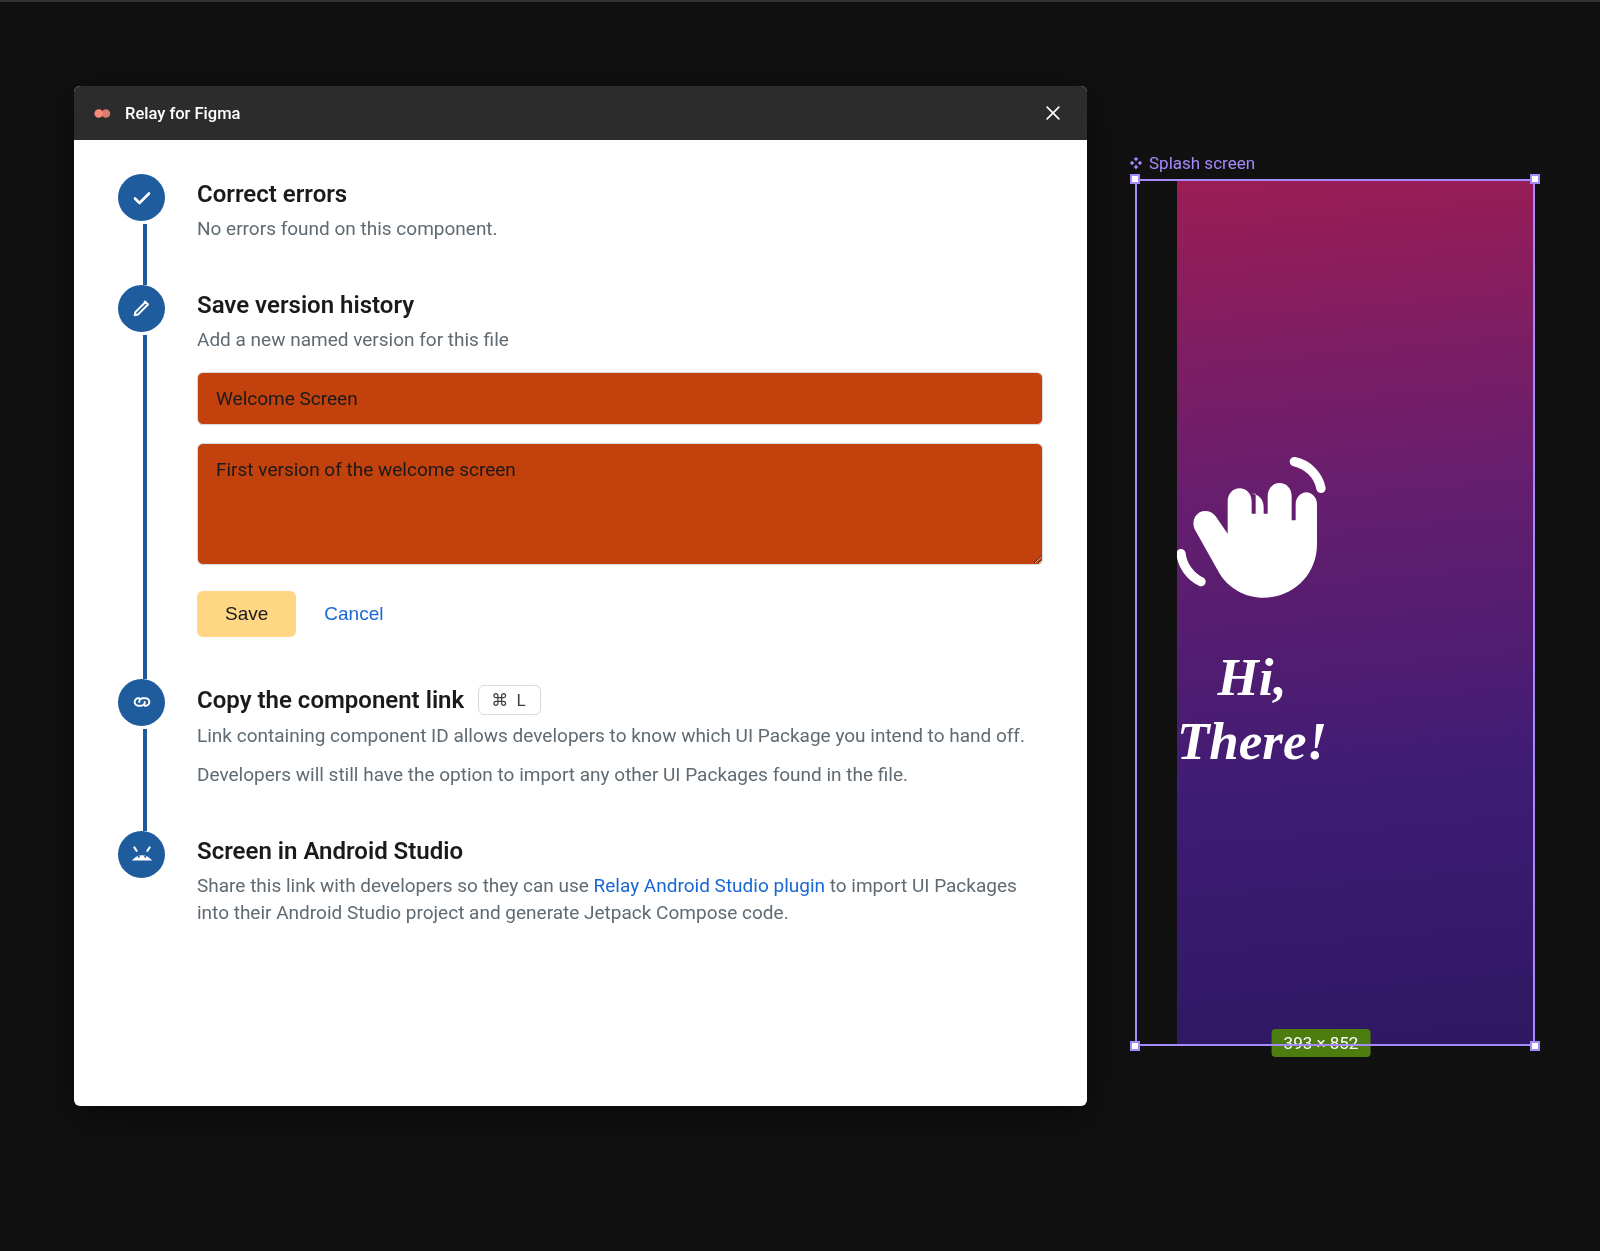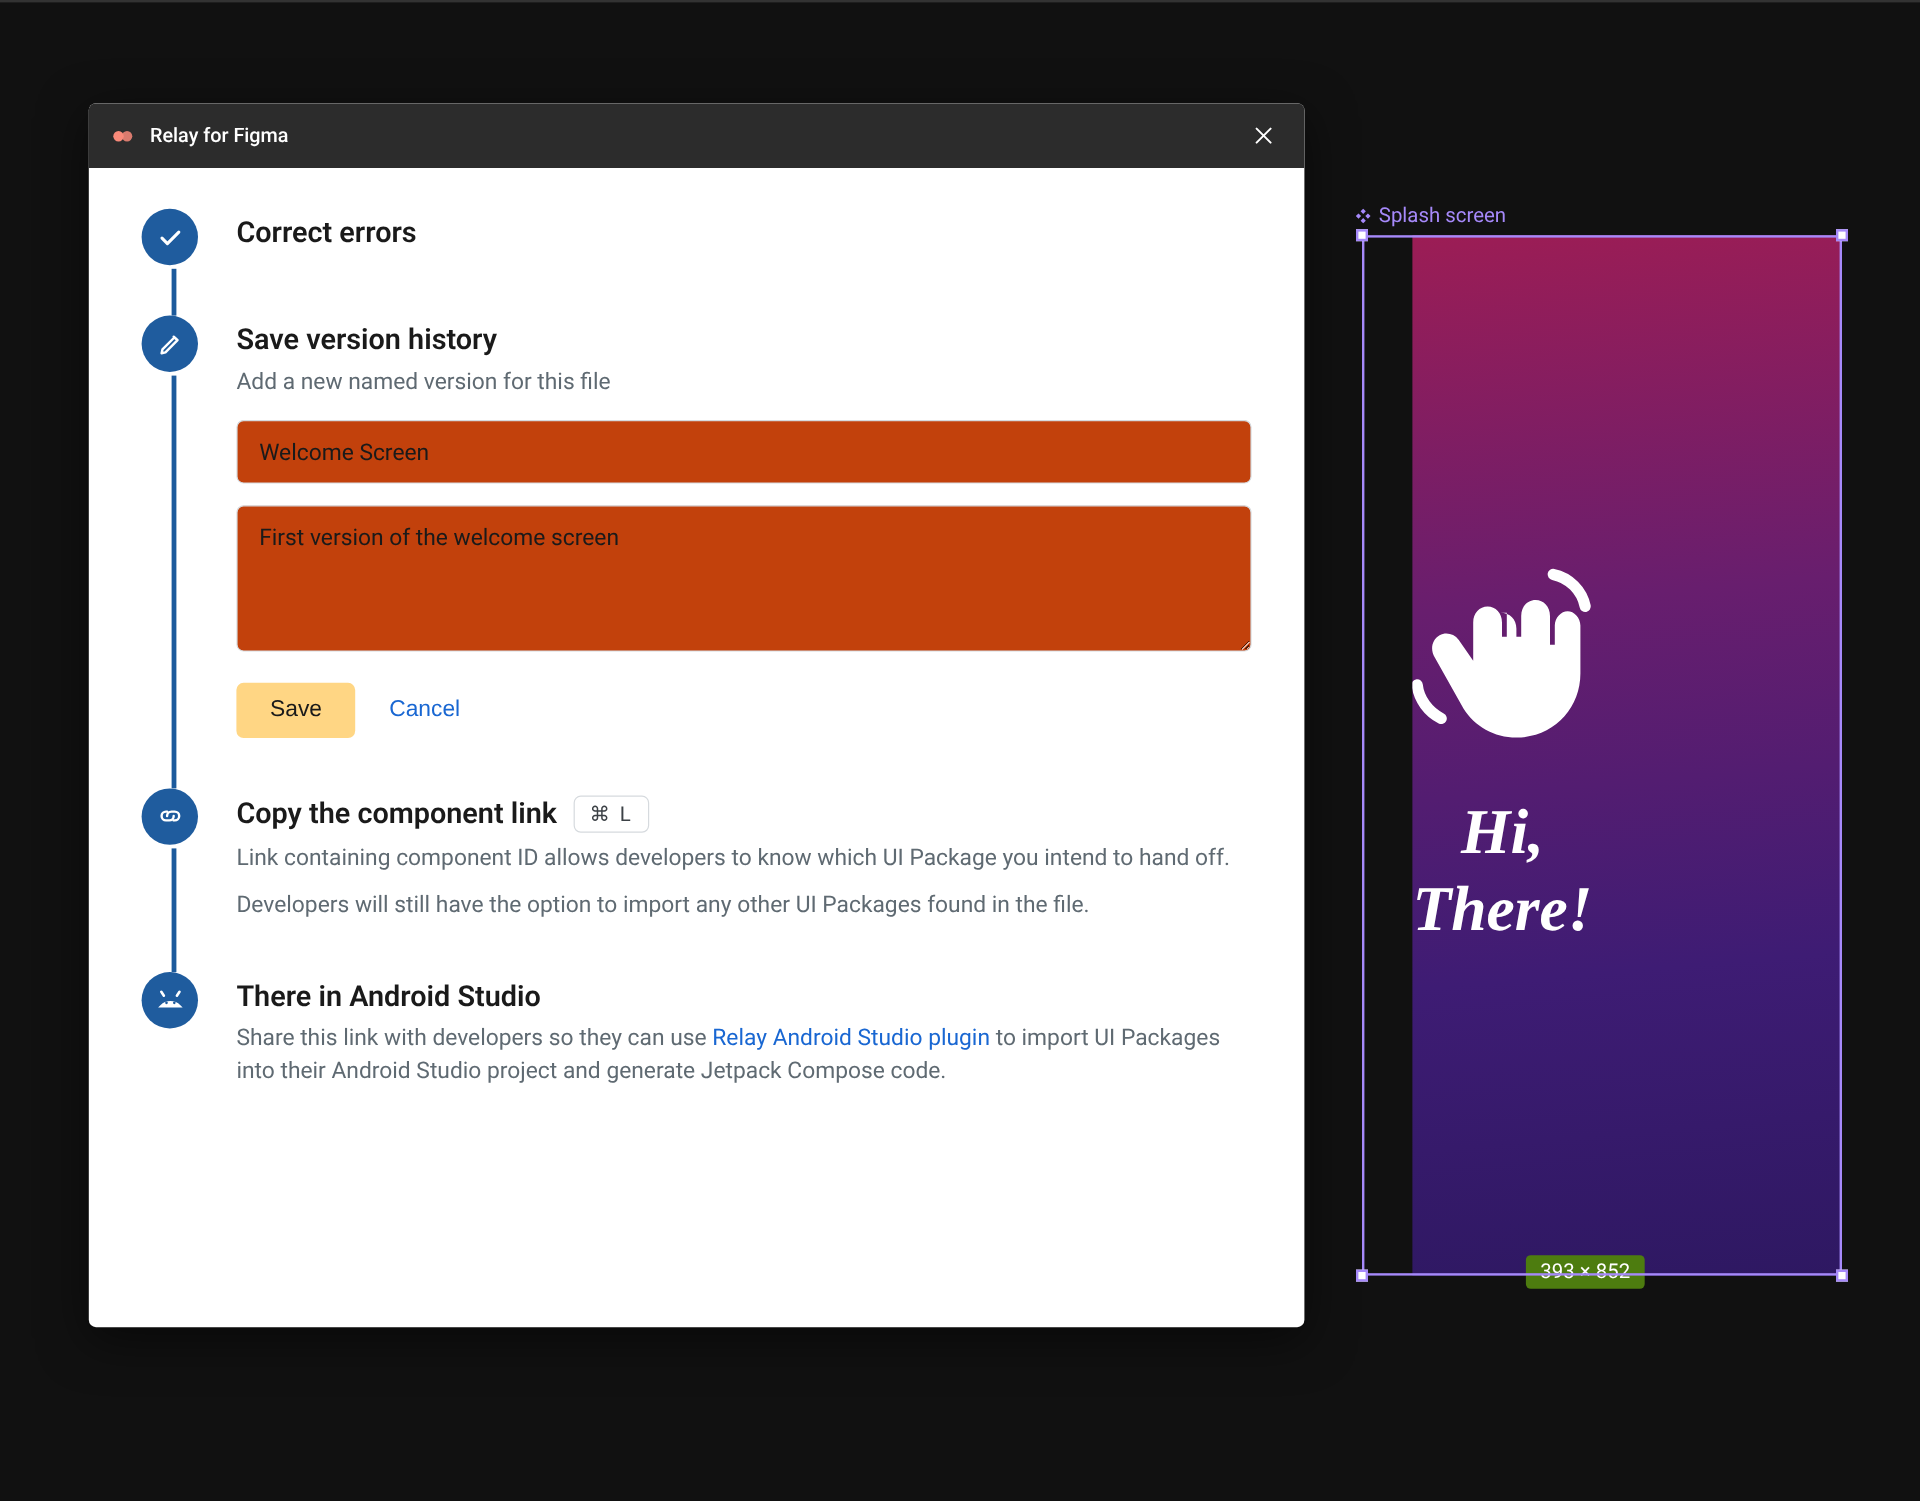--- a/index.html
+++ b/index.html
@@ -159,21 +159,21 @@
     background: none; border: none;
     font-size: 19px;
     color: #1967d2;
     cursor: pointer;
   }
 
   
   .frame-wrap {
     position: absolute;
     left: 1135px;
-    top: 170px;
+    top: 153px;
     width: 372px;
   }
   .frame-label-row {
     display:flex; align-items:center; gap:6px;
     margin-bottom: 6px;
     position: relative;
     left: -6px;
   }
   .comp-icon { width:14px;height:14px; color:#a689fa; }
   .frame-label { color:#a689fa; font-size:17px; }
@@ -253,20 +253,21 @@
 
       <div class="step">
         <div class="step-line"></div>
         <div class="step-badge">
           <svg viewBox="0 0 24 24" width="24" height="24">
             <path d="M5 12.5l4.5 4.5L19 7.5" stroke="#fff" stroke-width="2.6" fill="none" stroke-linecap="round" stroke-linejoin="round"></path>
           </svg>
         </div>
         <div class="step-content">
           <div class="step-title">Correct errors</div>
+          <div class="step-desc">No errors found on this component.</div>
         </div>
       </div>
 
       <div class="step">
         <div class="step-line"></div>
         <div class="step-badge">
           <svg viewBox="0 0 24 24" width="22" height="22">
             <path d="M4 20l3.5-.8 11-11-2.7-2.7-11 11L4 20zM15 5l3 3" stroke="#fff" stroke-width="2.2" fill="none" stroke-linecap="round" stroke-linejoin="round"></path>
           </svg>
         </div>
@@ -301,21 +302,21 @@
 
       <div class="step">
         <div class="step-badge">
           <svg viewBox="0 0 24 24" width="26" height="26">
             <path d="M5 17a10 10 0 0 1 14 0H5z M7 9l-2-3 M17 9l2-3" stroke="#fff" stroke-width="2" fill="#fff" stroke-linecap="round"></path>
             <circle cx="9" cy="14.5" r="1" fill="#1f5c9e"></circle>
               <circle cx="15" cy="14.5" r="1" fill="#1f5c9e"></circle>
           </svg>
         </div>
         <div class="step-content">
-          <div class="step-title">There in Android Studio</div>
+          <div class="step-title">Screen in Android Studio</div>
           <div class="step-desc">
             <span>Share this link with developers so they can use </span><a>Relay Android Studio plugin</a><span> to import UI Packages into their Android Studio project and generate Jetpack Compose code.</span>
           </div>
         </div>
       </div>
 
     </div>
   </div>
 </div>
 

